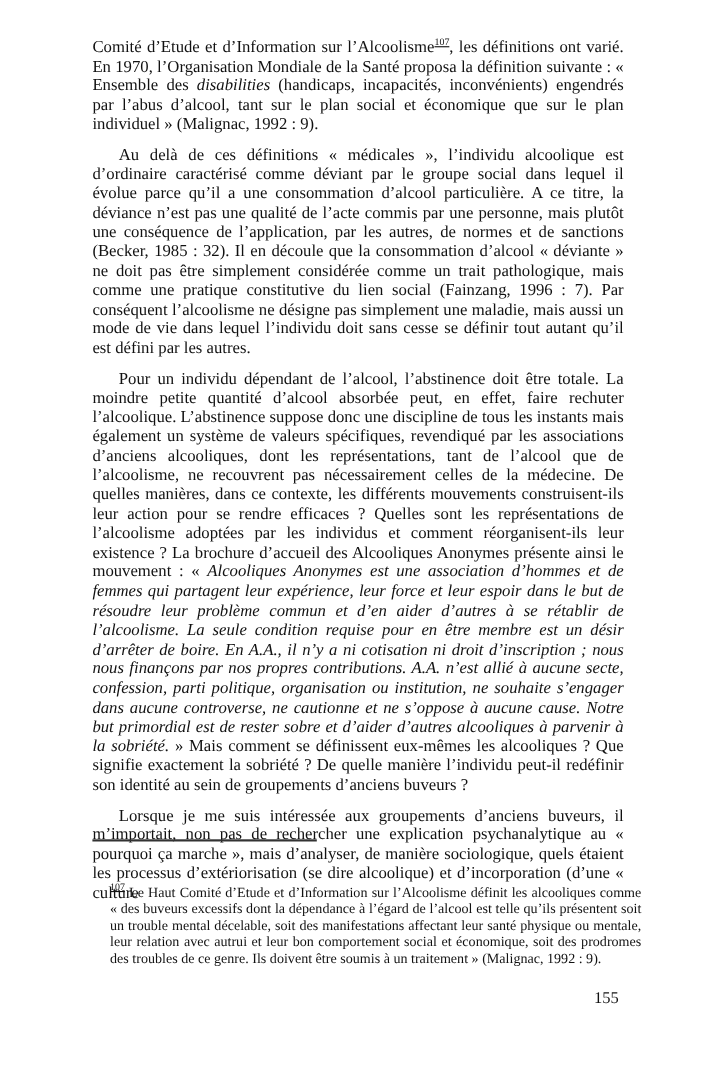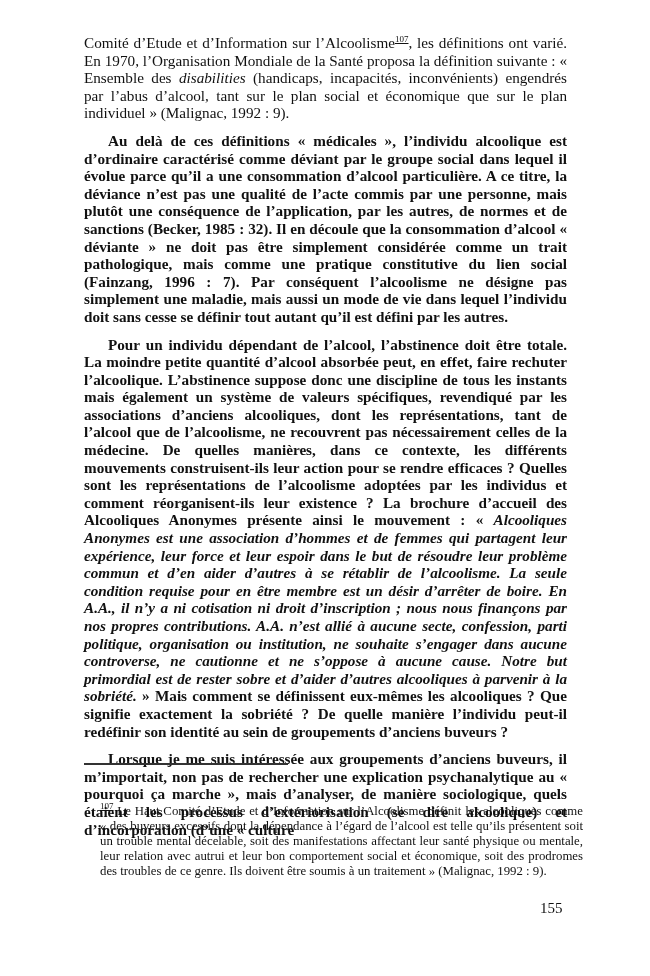--- a/index.html
+++ b/index.html
@@ -1,20 +1,20 @@
 <!DOCTYPE html>
 <html><head>
 <meta charset="utf-8">
 <style>
   html, body { margin:0; padding:0; background:#ffffff; }
   body { width:650px; height:976px; position:relative; overflow:hidden;
          font-family:"Liberation Serif", "DejaVu Serif", serif; color:#111; }
   .page { position:absolute; left:84px; top:34px; width:483px; }
   .para { font-size:15.2px; line-height:17.6px; text-align:justify; margin:0; }
-  .para + .para { margin-top:10px;font-weight:bold; }
+  .para + .para { margin-top:10px; }
   .indent { text-indent:24px; }
   sup { font-size:9px; line-height:0; vertical-align:6px;text-decoration:underline; }
   .sep { position:absolute; left:84px; top:763px; width:204px; height:1.5px; background:#333; }
   .footnote { position:absolute; left:84px; top:788px; width:483px;
               font-size:12.8px; line-height:15px; text-align:justify; margin:16px; }
   .pagenum { position:absolute; left:519px; top:900px; font-size:15px;margin-left:21px; }
   i { font-style:italic; }
 </style>
 </head>
 <body>

